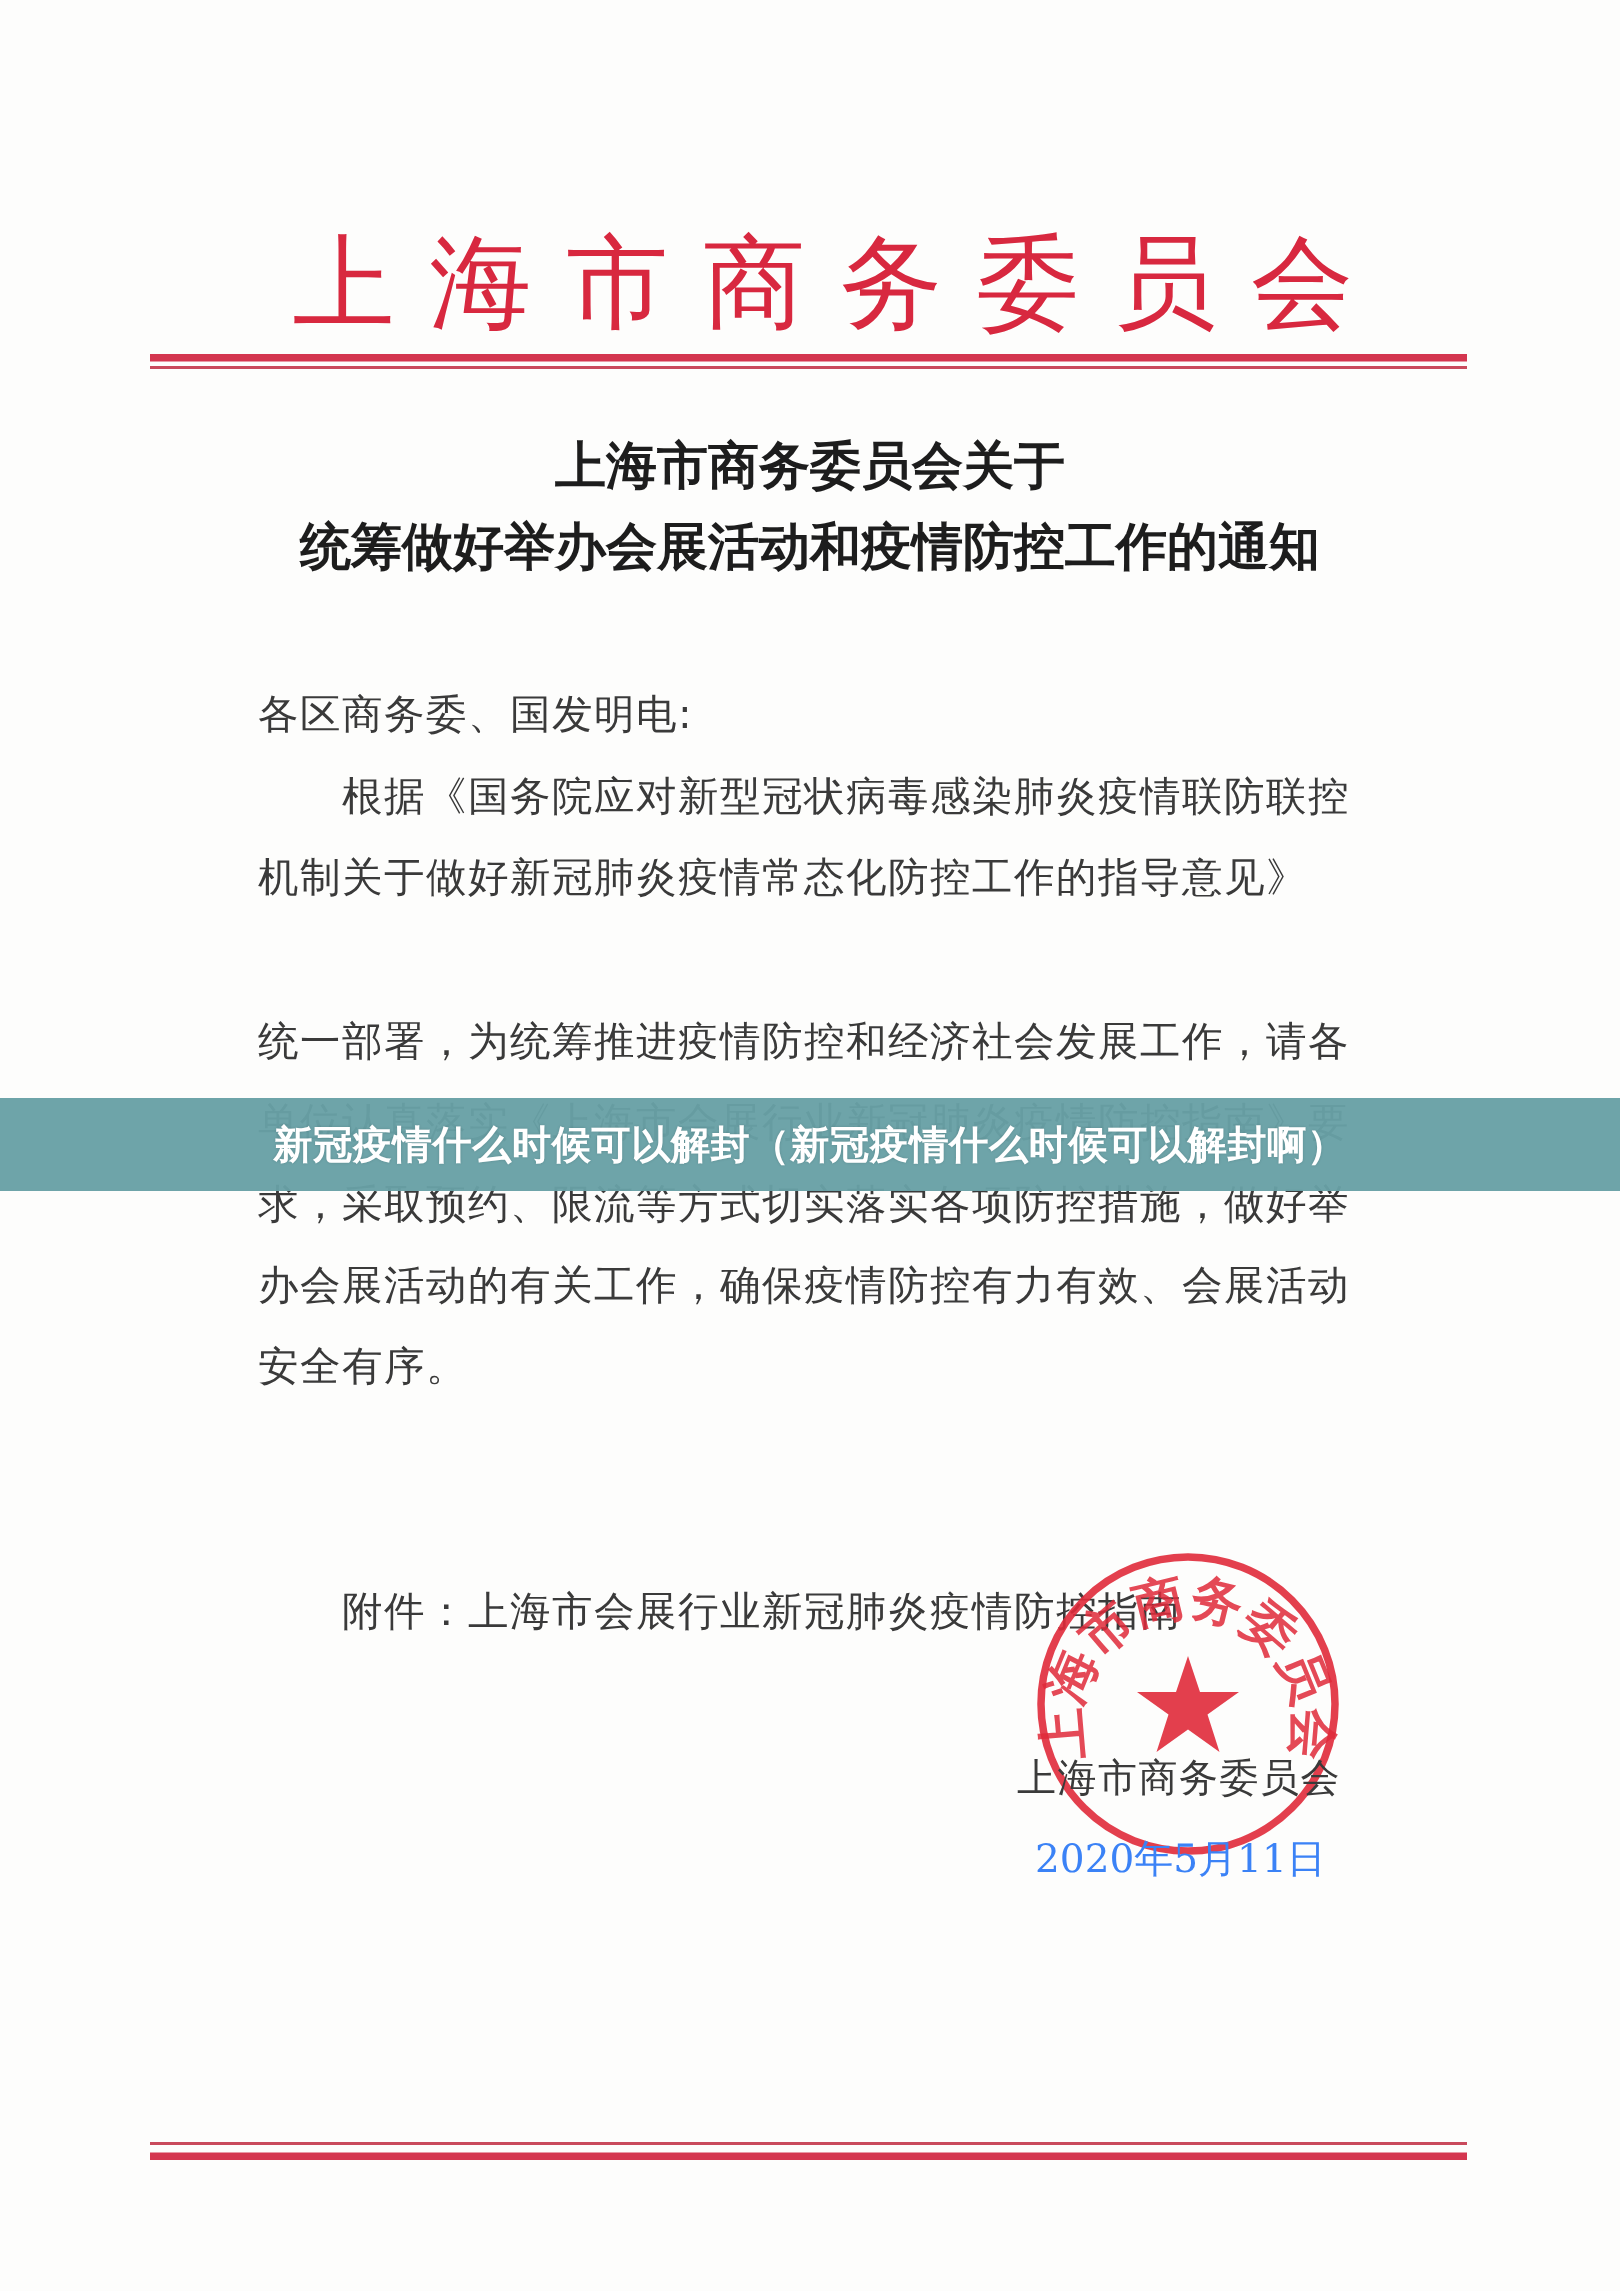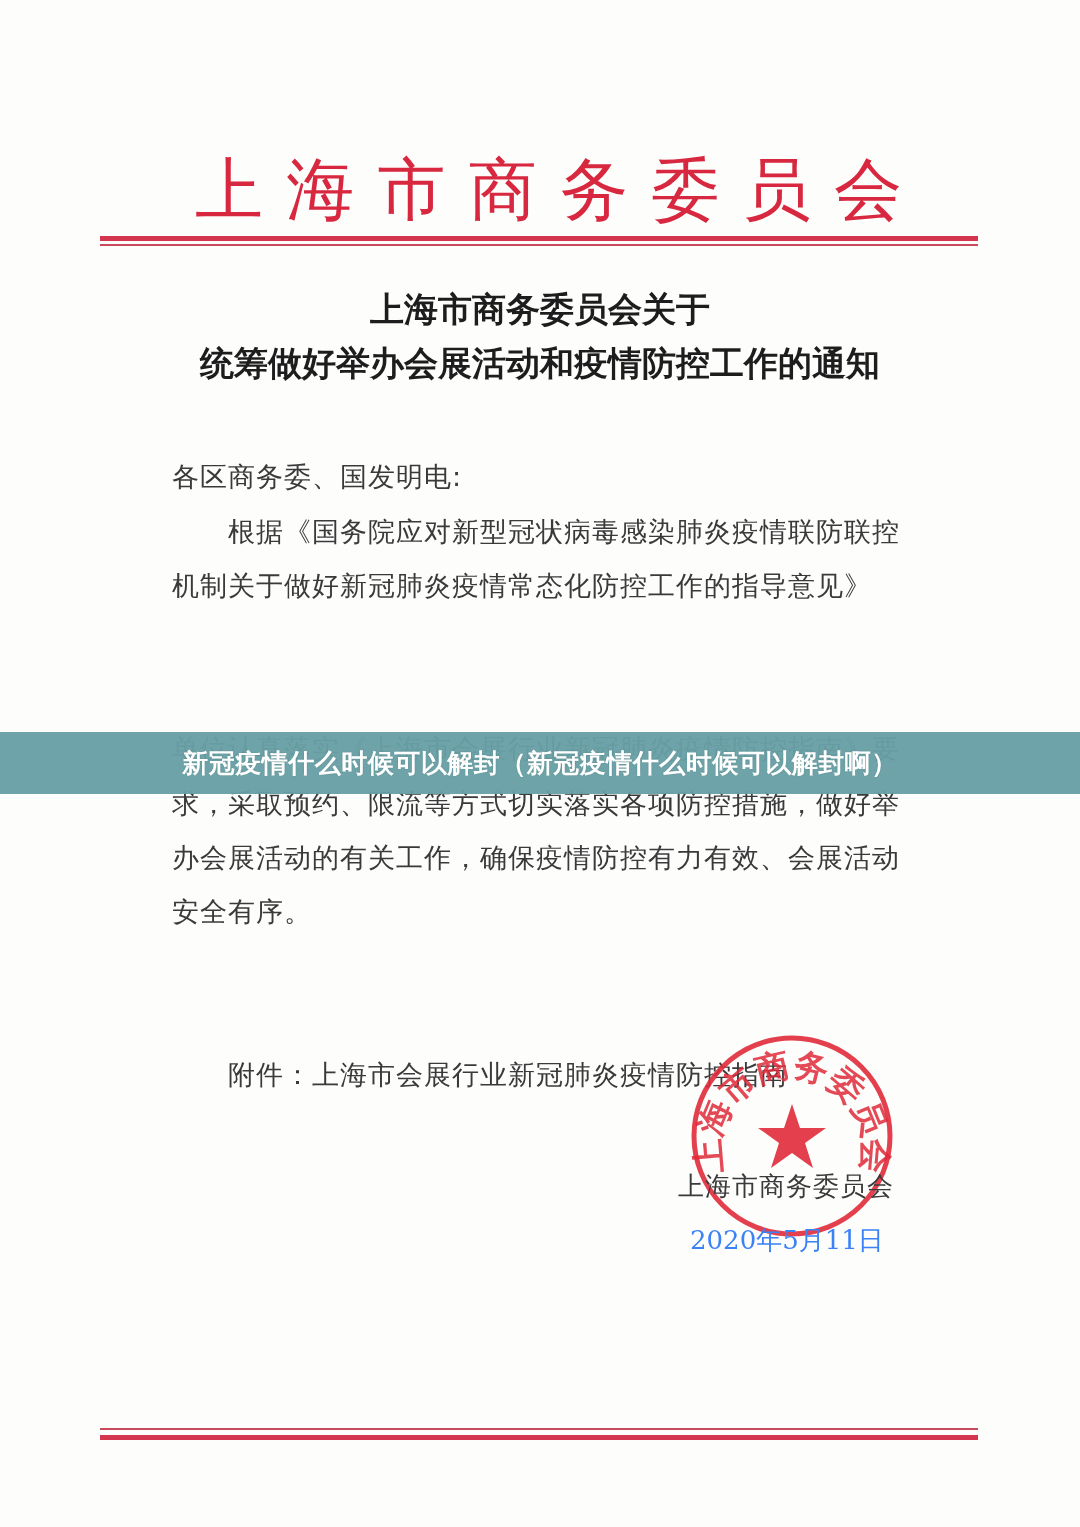--- a/index.html
+++ b/index.html
@@ -15,21 +15,21 @@
       display: flex; justify-content: space-between;
       padding: 0 78px 0 95px;
       font-family: "DejaVu Serif", serif;
       font-size: 68px; color: #d8283f; letter-spacing: 0;
       line-height: 80px;
     }
     .rule-thick { position: absolute; left: 100px; width: 878px; height: 5px; background: #d4364f; }
     .rule-thin  { position: absolute; left: 100px; width: 878px; height: 2px; background: #c94a5c; }
     .title {
       position: absolute; left: 0; right: 0; text-align: center;
-      font-family: Liberation Mono, monospace; font-weight: bold;
+      font-family: Liberation Serif, serif; font-weight: bold;
       font-size: 34px; color: #1d1d1d; line-height: 40px;
     }
     .body-text {
       position: absolute; left: 172px; width: 760px;
       font-family: "DejaVu Sans", sans-serif;
       font-size: 27px; color: #3a3a3a; line-height: 40px;
       white-space: nowrap; letter-spacing: 1px;
     }
     .indent { left: 228px; }
     .banner {
@@ -75,20 +75,21 @@
   <div class="rule-thick" style="top:236px;"></div>
   <div class="rule-thin" style="top:244px;"></div>
 
   <div class="title" style="top:292px;">上海市商务委员会关于</div>
   <div class="title" style="top:346px;">统筹做好举办会展活动和疫情防控工作的通知</div>
 
   <div class="body-text" style="top:457px;">各区商务委、国发明电:</div>
 
   <div class="body-text indent" style="top:512px;">根据《国务院应对新型冠状病毒感染肺炎疫情联防联控</div>
   <div class="body-text" style="top:566px;">机制关于做好新冠肺炎疫情常态化防控工作的指导意见》</div>
+  <div class="body-text" style="top:675px;">统一部署，为统筹推进疫情防控和经济社会发展工作，请各</div>
   <div class="body-text" style="top:729px;">单位认真落实《上海市会展行业新冠肺炎疫情防控指南》要</div>
   <div class="body-text" style="top:838px;">办会展活动的有关工作，确保疫情防控有力有效、会展活动</div>
   <div class="body-text" style="top:784px;">求，采取预约、限流等方式切实落实各项防控措施，做好举</div>
   <div class="body-text" style="top:892px;">安全有序。</div>
 
 
   <div class="body-text indent" style="top:1055px;">附件：上海市会展行业新冠肺炎疫情防控指南</div>
 
   <svg class="seal" viewBox="0 0 208 208">
     <defs>

